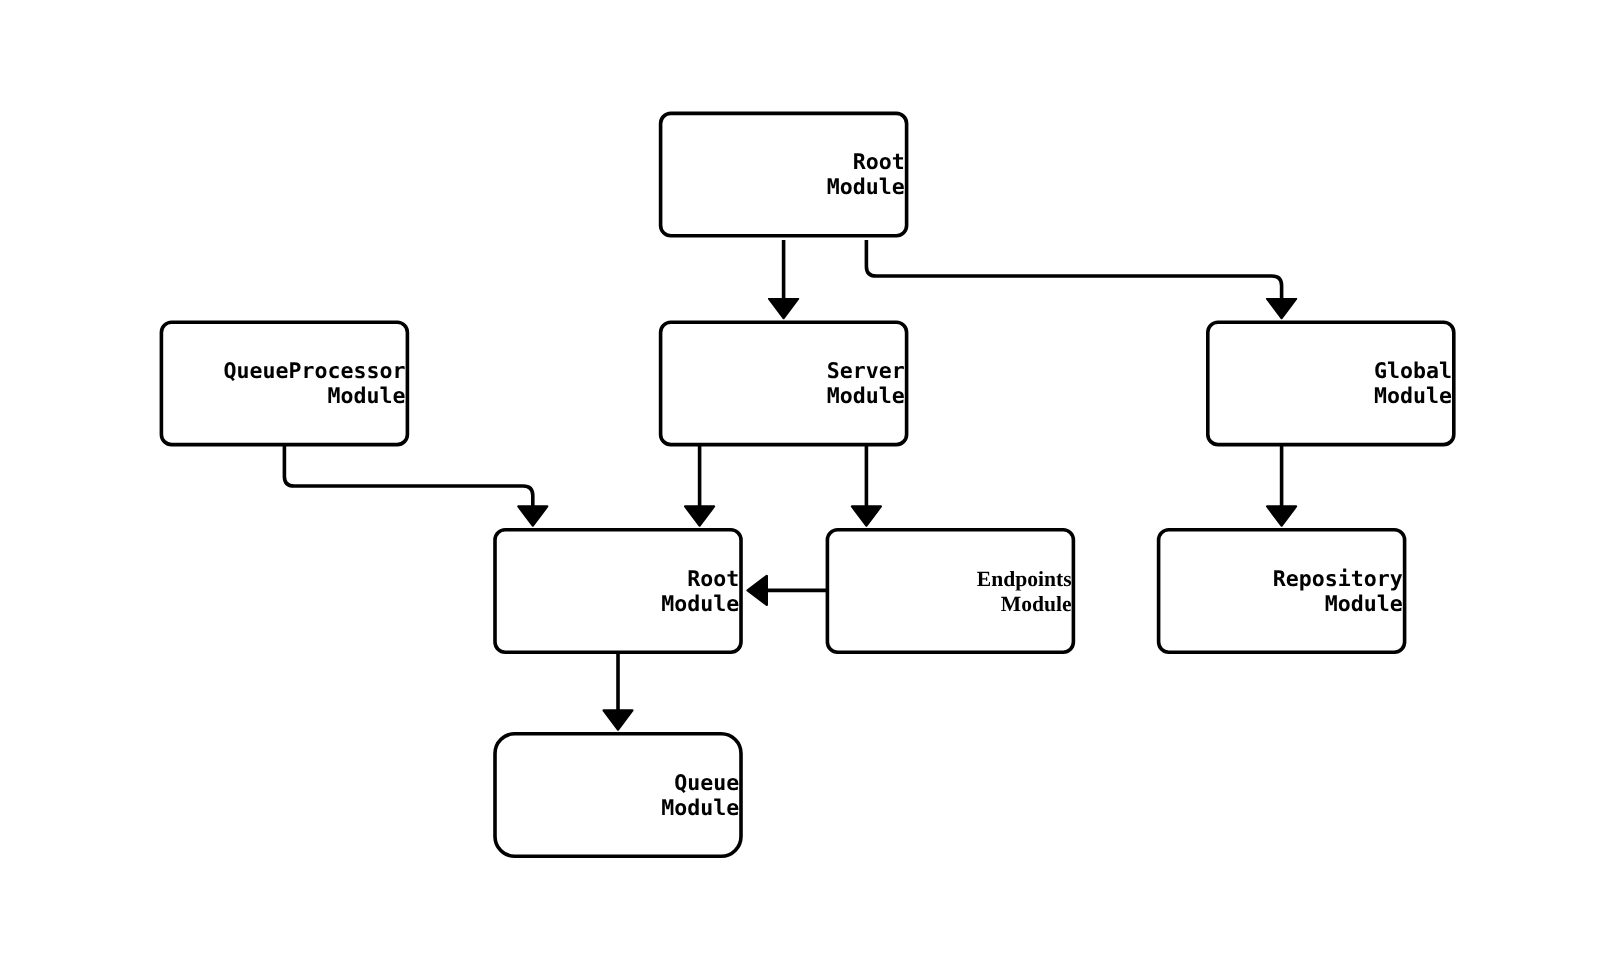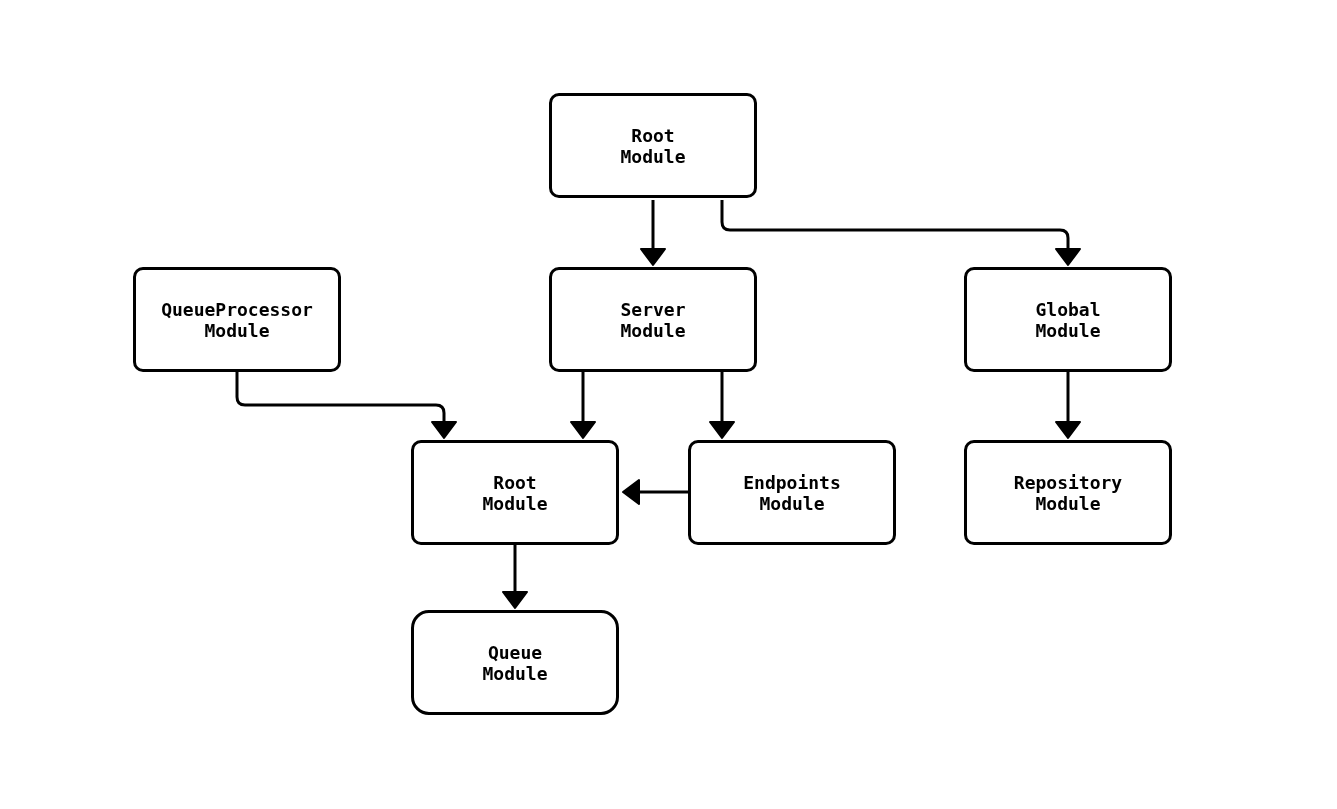--- a/index.html
+++ b/index.html
@@ -31,35 +31,35 @@
   .node {
     position: absolute;
     width: 208px;
     height: 105px;
     box-sizing: border-box;
     background: #ffffff;
     border: 3px solid #000000;
     border-radius: 10px;
     display: flex;
     flex-direction: column;
-    align-items: center;
+    align-items: flex-end;
     justify-content: center;
     text-align: center;
     font-weight: bold;
     font-size: 18px;
     line-height: 21px;
     color: #000000;
   }
   
   .pos-root          { left: 549px;  top: 93px;  }
   .pos-queueproc     { left: 133px;  top: 267px; }
   .pos-server        { left: 549px;  top: 267px; }
-  .pos-global        { left: 964px;  top: 267px; }
+  .pos-global        { left: 1005px;  top: 267px; }
   .pos-core          { left: 411px;  top: 440px; }
-  .pos-endpoints     { left: 688px;  top: 440px; }
+  .pos-endpoints     { left: 688px;  top: 440px; font-family: Liberation Serif, serif; }
   .pos-repository    { left: 964px;  top: 440px; }
   .pos-queue         { left: 411px;  top: 610px; border-radius: 18px; }
 </style>
 </head>
 <body>
 
 <div class="canvas">
 
   <svg class="edges-layer" width="1337" height="809" viewBox="0 0 1337 809" xmlns="http://www.w3.org/2000/svg">
     <defs>

